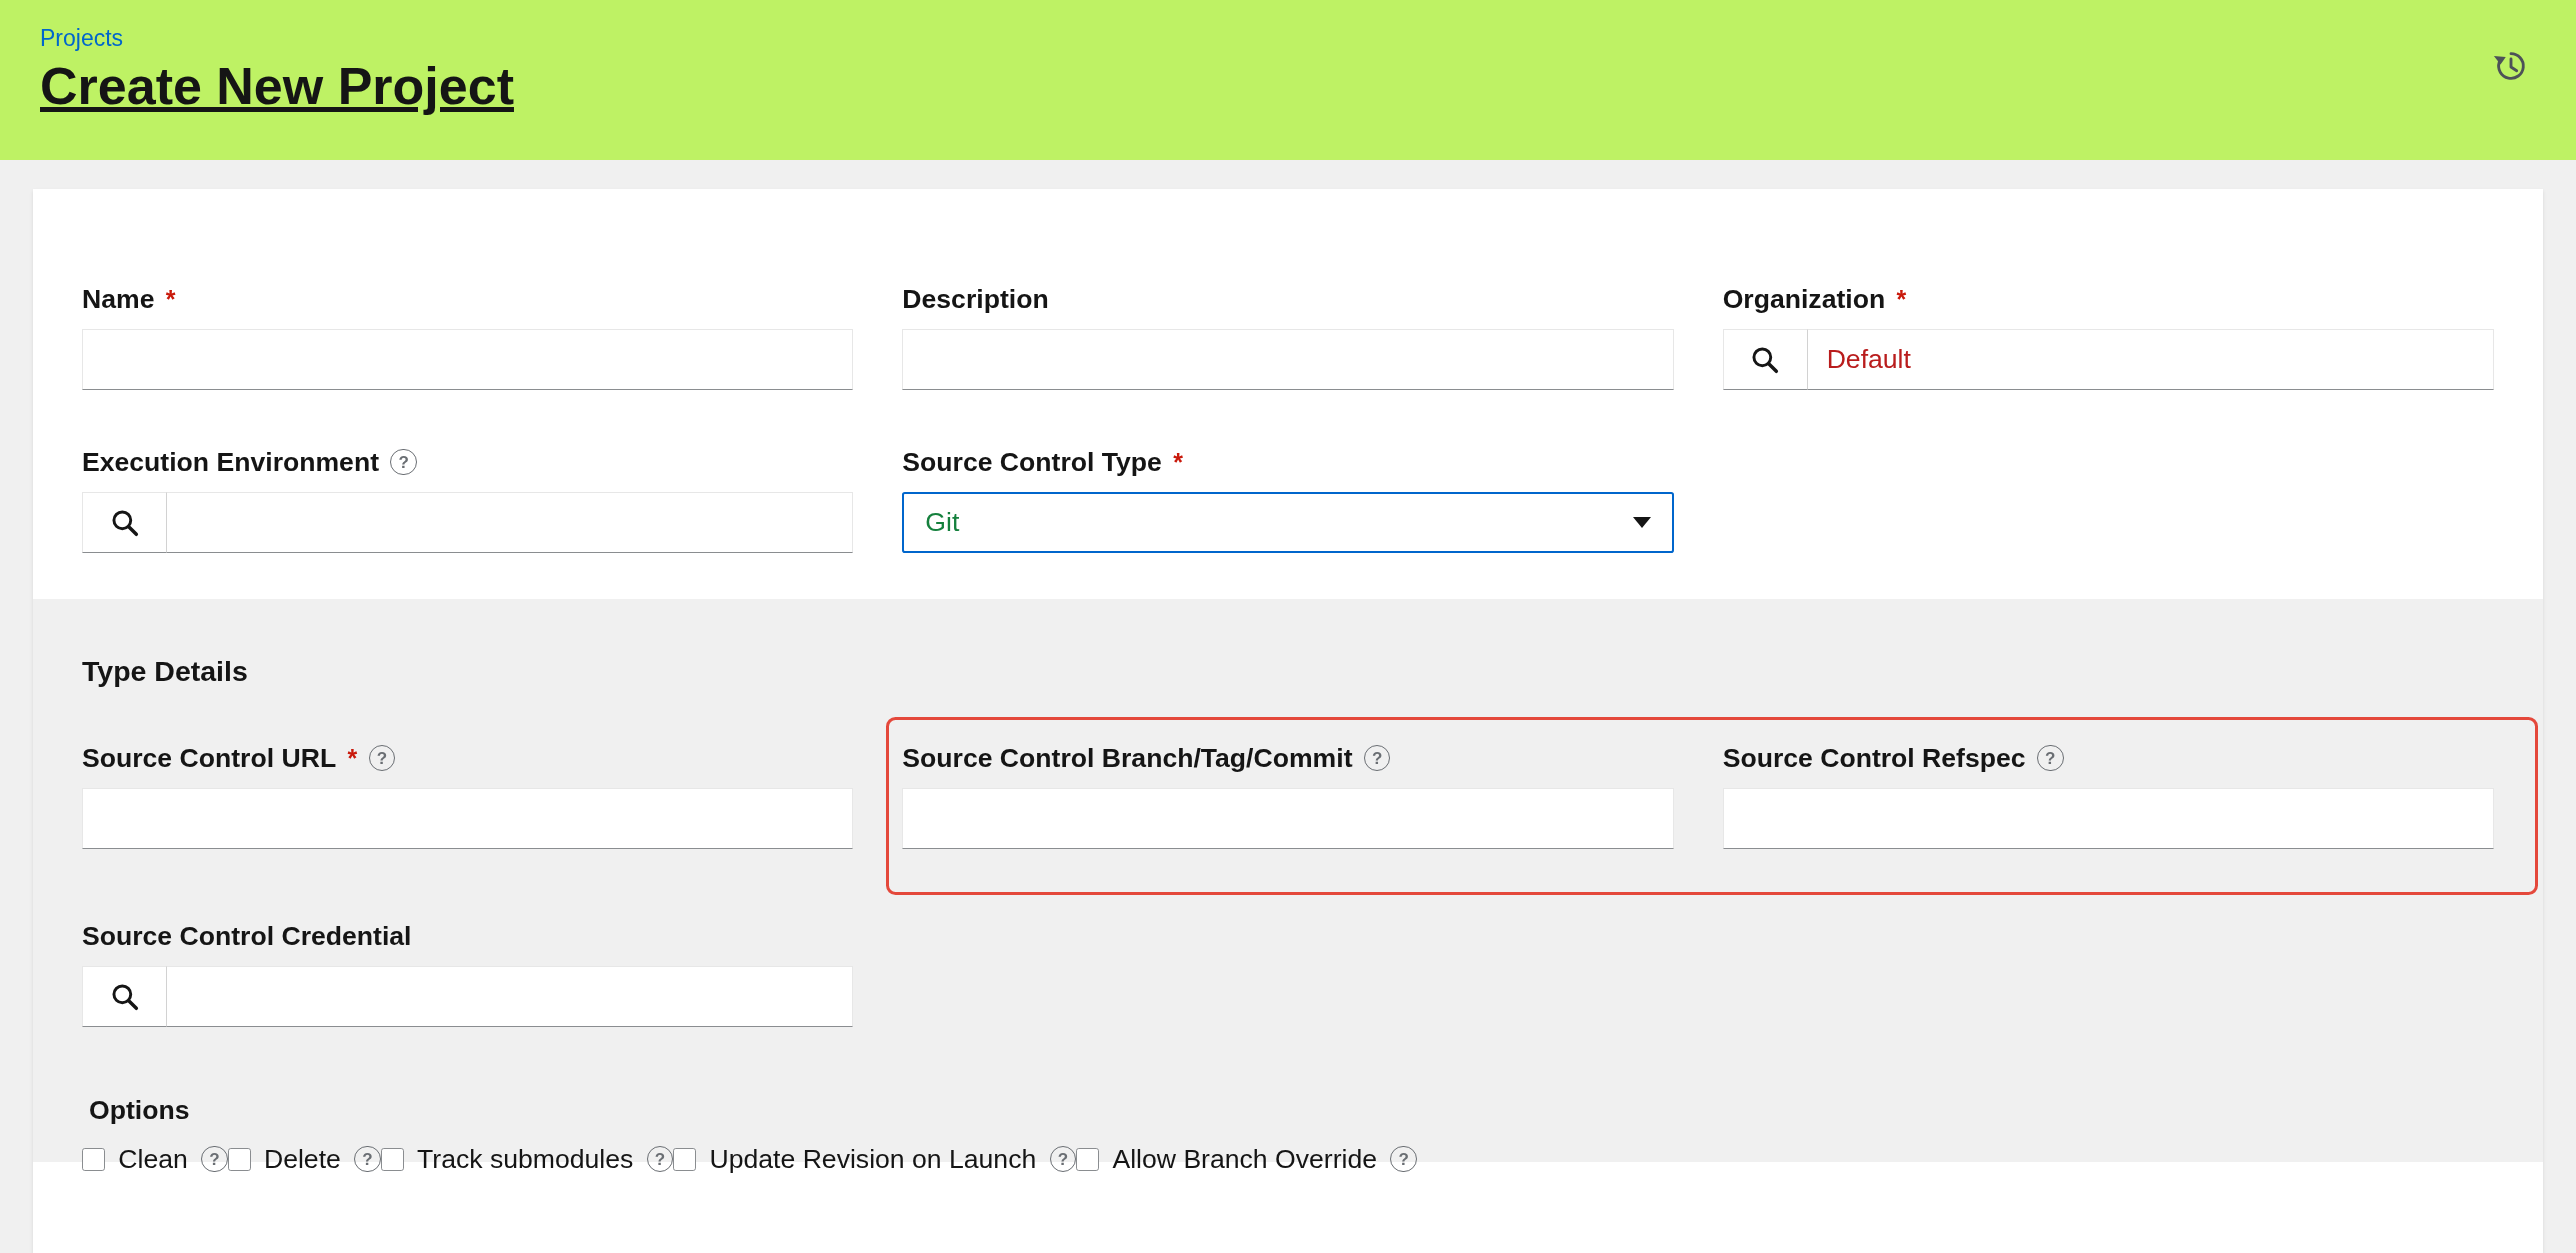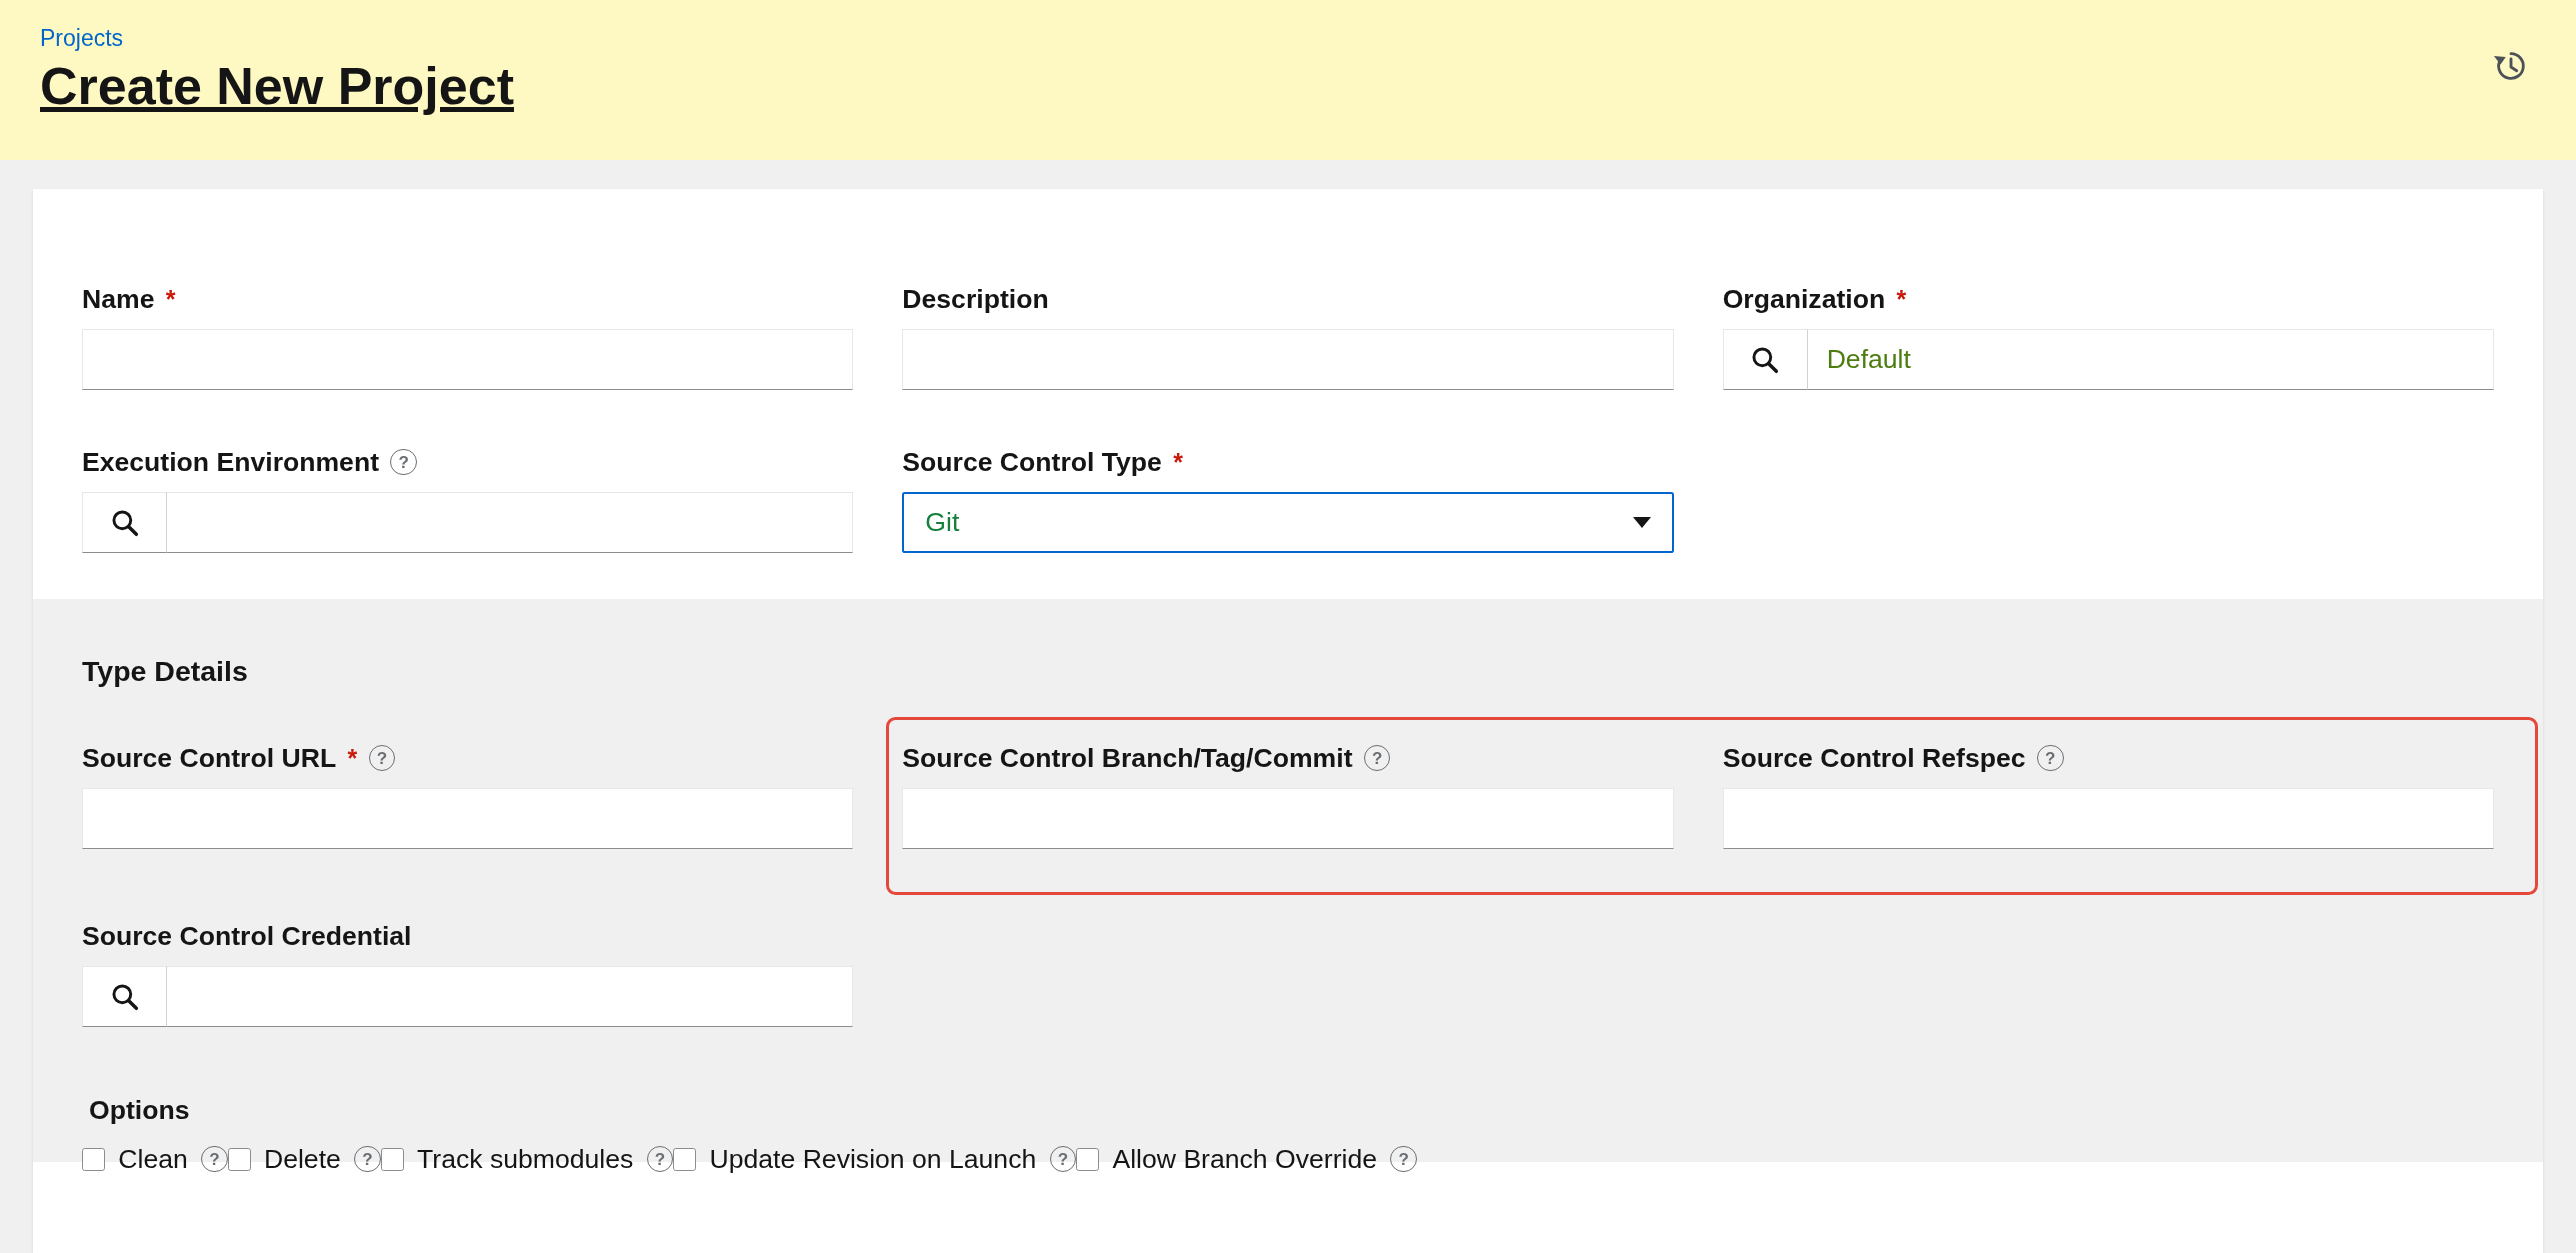--- a/index.html
+++ b/index.html
@@ -6,21 +6,21 @@
   html,body { width:2576px; height:1254px; }
   body {
     font-family:"Liberation Sans", sans-serif;
     background:#f0f0f0;
     color:#151515;
     overflow:hidden;
   }
 
   
   .page-header {
-    background:#fef9c3;
+    background:#bef264;
     height:160px;
     padding:25px 0 0 40px;
     position:relative;
   }
   .breadcrumb-link {
     color:#0066cc;
     font-size:23px;
     line-height:26.6px;
     text-decoration:none;
     cursor:pointer;
@@ -88,21 +88,21 @@
   }
 
   .text-input {
     width:100%;
     height:61px;
     background:#ffffff;
     border:0.9px solid #e7e7e7;
     border-bottom:1.9px solid #8a8d90;
     font-family:inherit;
     font-size:26.6px;
-    color:#4d7c0f;
+    color:#b91c1c;
     padding:0 19px;
     outline:none;
     border-radius:0;
   }
 
   .search-group { display:flex; width:100%; }
   .search-btn {
     flex:0 0 85px;
     width:85px;
     height:61px;

